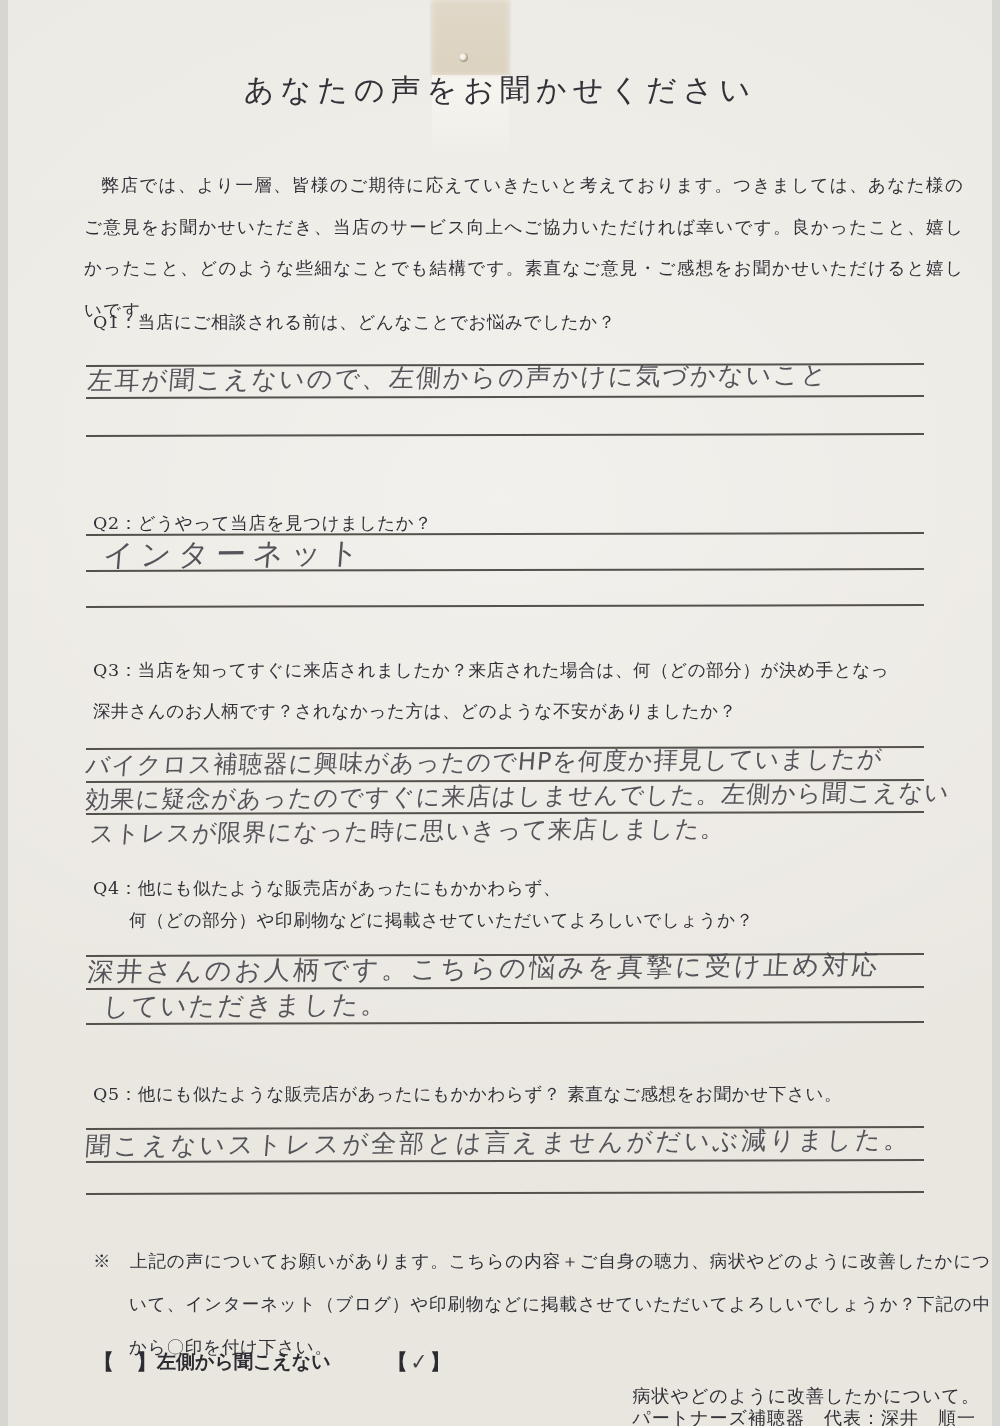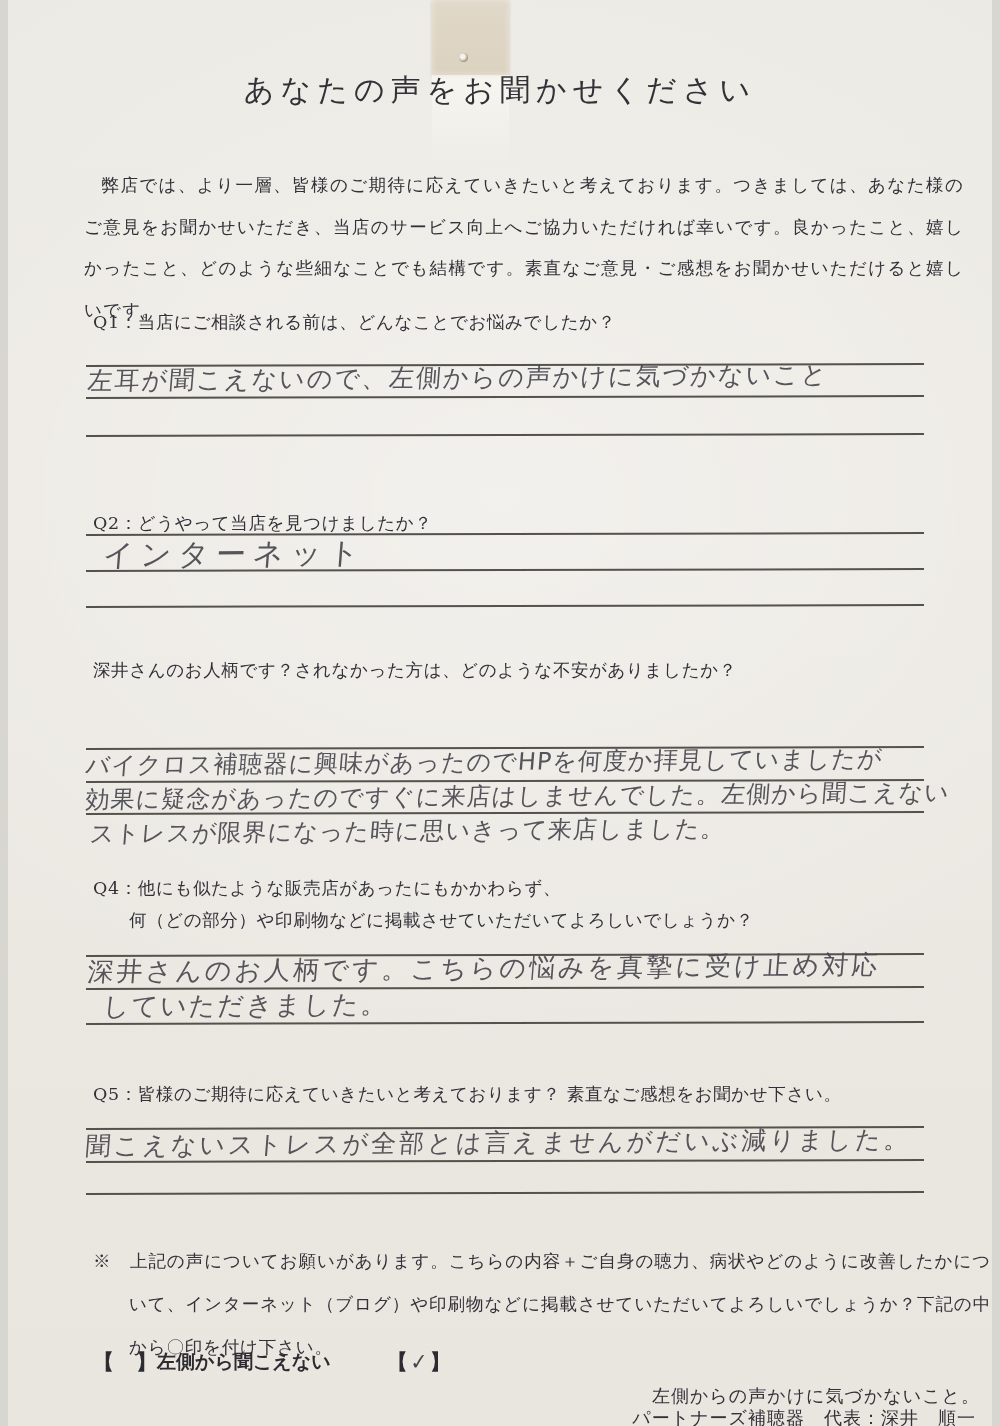--- a/index.html
+++ b/index.html
@@ -100,41 +100,42 @@
 
   <div class="qlabel" style="top:503px">
     <div>Q2：どうやって当店を見つけましたか？</div>
   </div>
   <div class="rule" style="top:533px"></div>
   <div class="rule" style="top:569px"></div>
   <div class="rule" style="top:605px"></div>
   <div class="hw" style="top:534px;left:95px;font-size:30px;letter-spacing:7px">インターネット</div>
 
   <div class="qlabel" style="top:650px">
+    <div>Q3：当店を知ってすぐに来店されましたか？来店された場合は、何（どの部分）が決め手となっ</div>
     <div>深井さんのお人柄です？されなかった方は、どのような不安がありましたか？</div>
   </div>
   <div class="rule" style="top:747px"></div>
   <div class="rule" style="top:780px"></div>
   <div class="rule" style="top:812px"></div>
   <div class="hw" style="top:746px;left:78px;font-size:24px;letter-spacing:1px">バイクロス補聴器に興味があったのでHPを何度か拝見していましたが</div>
   <div class="hw" style="top:780px;left:78px;font-size:24px;letter-spacing:1px">効果に疑念があったのですぐに来店はしませんでした。左側から聞こえない</div>
   <div class="hw" style="top:815px;left:82px;font-size:24px;letter-spacing:1px">ストレスが限界になった時に思いきって来店しました。</div>
 
   <div class="qlabel" style="top:868px">
     <div>Q4：他にも似たような販売店があったにもかかわらず、</div>
     <div style="padding-left:36px;margin-top:-9px">何（どの部分）や印刷物などに掲載させていただいてよろしいでしょうか？</div>
   </div>
   <div class="rule" style="top:954px"></div>
   <div class="rule" style="top:987px"></div>
   <div class="rule" style="top:1022px"></div>
   <div class="hw" style="top:951px;left:80px;font-size:26px;letter-spacing:3px">深井さんのお人柄です。こちらの悩みを真摯に受け止め対応</div>
   <div class="hw" style="top:988px;left:95px;font-size:26px;letter-spacing:2px">していただきました。</div>
 
   <div class="qlabel" style="top:1074px">
-    <div>Q5：皆様のご期待に応えていきたいと考えております？ 素直なご感想をお聞かせ下さい。</div>
+    <div>Q5：他にも似たような販売店があったにもかかわらず？ 素直なご感想をお聞かせ下さい。</div>
   </div>
   <div class="rule" style="top:1127px"></div>
   <div class="rule" style="top:1160px"></div>
   <div class="rule" style="top:1192px"></div>
   <div class="hw" style="top:1126px;left:78px;font-size:25px;letter-spacing:3px">聞こえないストレスが全部とは言えませんがだいぶ減りました。</div>
 
   <div class="note">※　上記の声についてお願いがあります。こちらの内容＋ご自身の聴力、病状やどのように改善したかについて、インターネット（ブログ）や印刷物などに掲載させていただいてよろしいでしょうか？下記の中から〇印を付け下さい。</div>
 
   <div class="consent">
     <div class="opt">
@@ -143,16 +144,16 @@
       <span class="bracket">】</span>
       <span>左側から聞こえない</span>
     </div>
     <div class="opt">
       <span class="bracket">【</span>
       <span class="check">✓</span>
       <span class="bracket">】</span>
     </div>
   </div>
 
-  <div class="closing-thanks">左側からの声かけに気づかないこと。</div>
+  <div class="closing-thanks">病状やどのように改善したかについて。</div>
   <div class="closing-signature">パートナーズ補聴器　代表：深井　順一</div>
 
 </div>
 
 </body></html>

